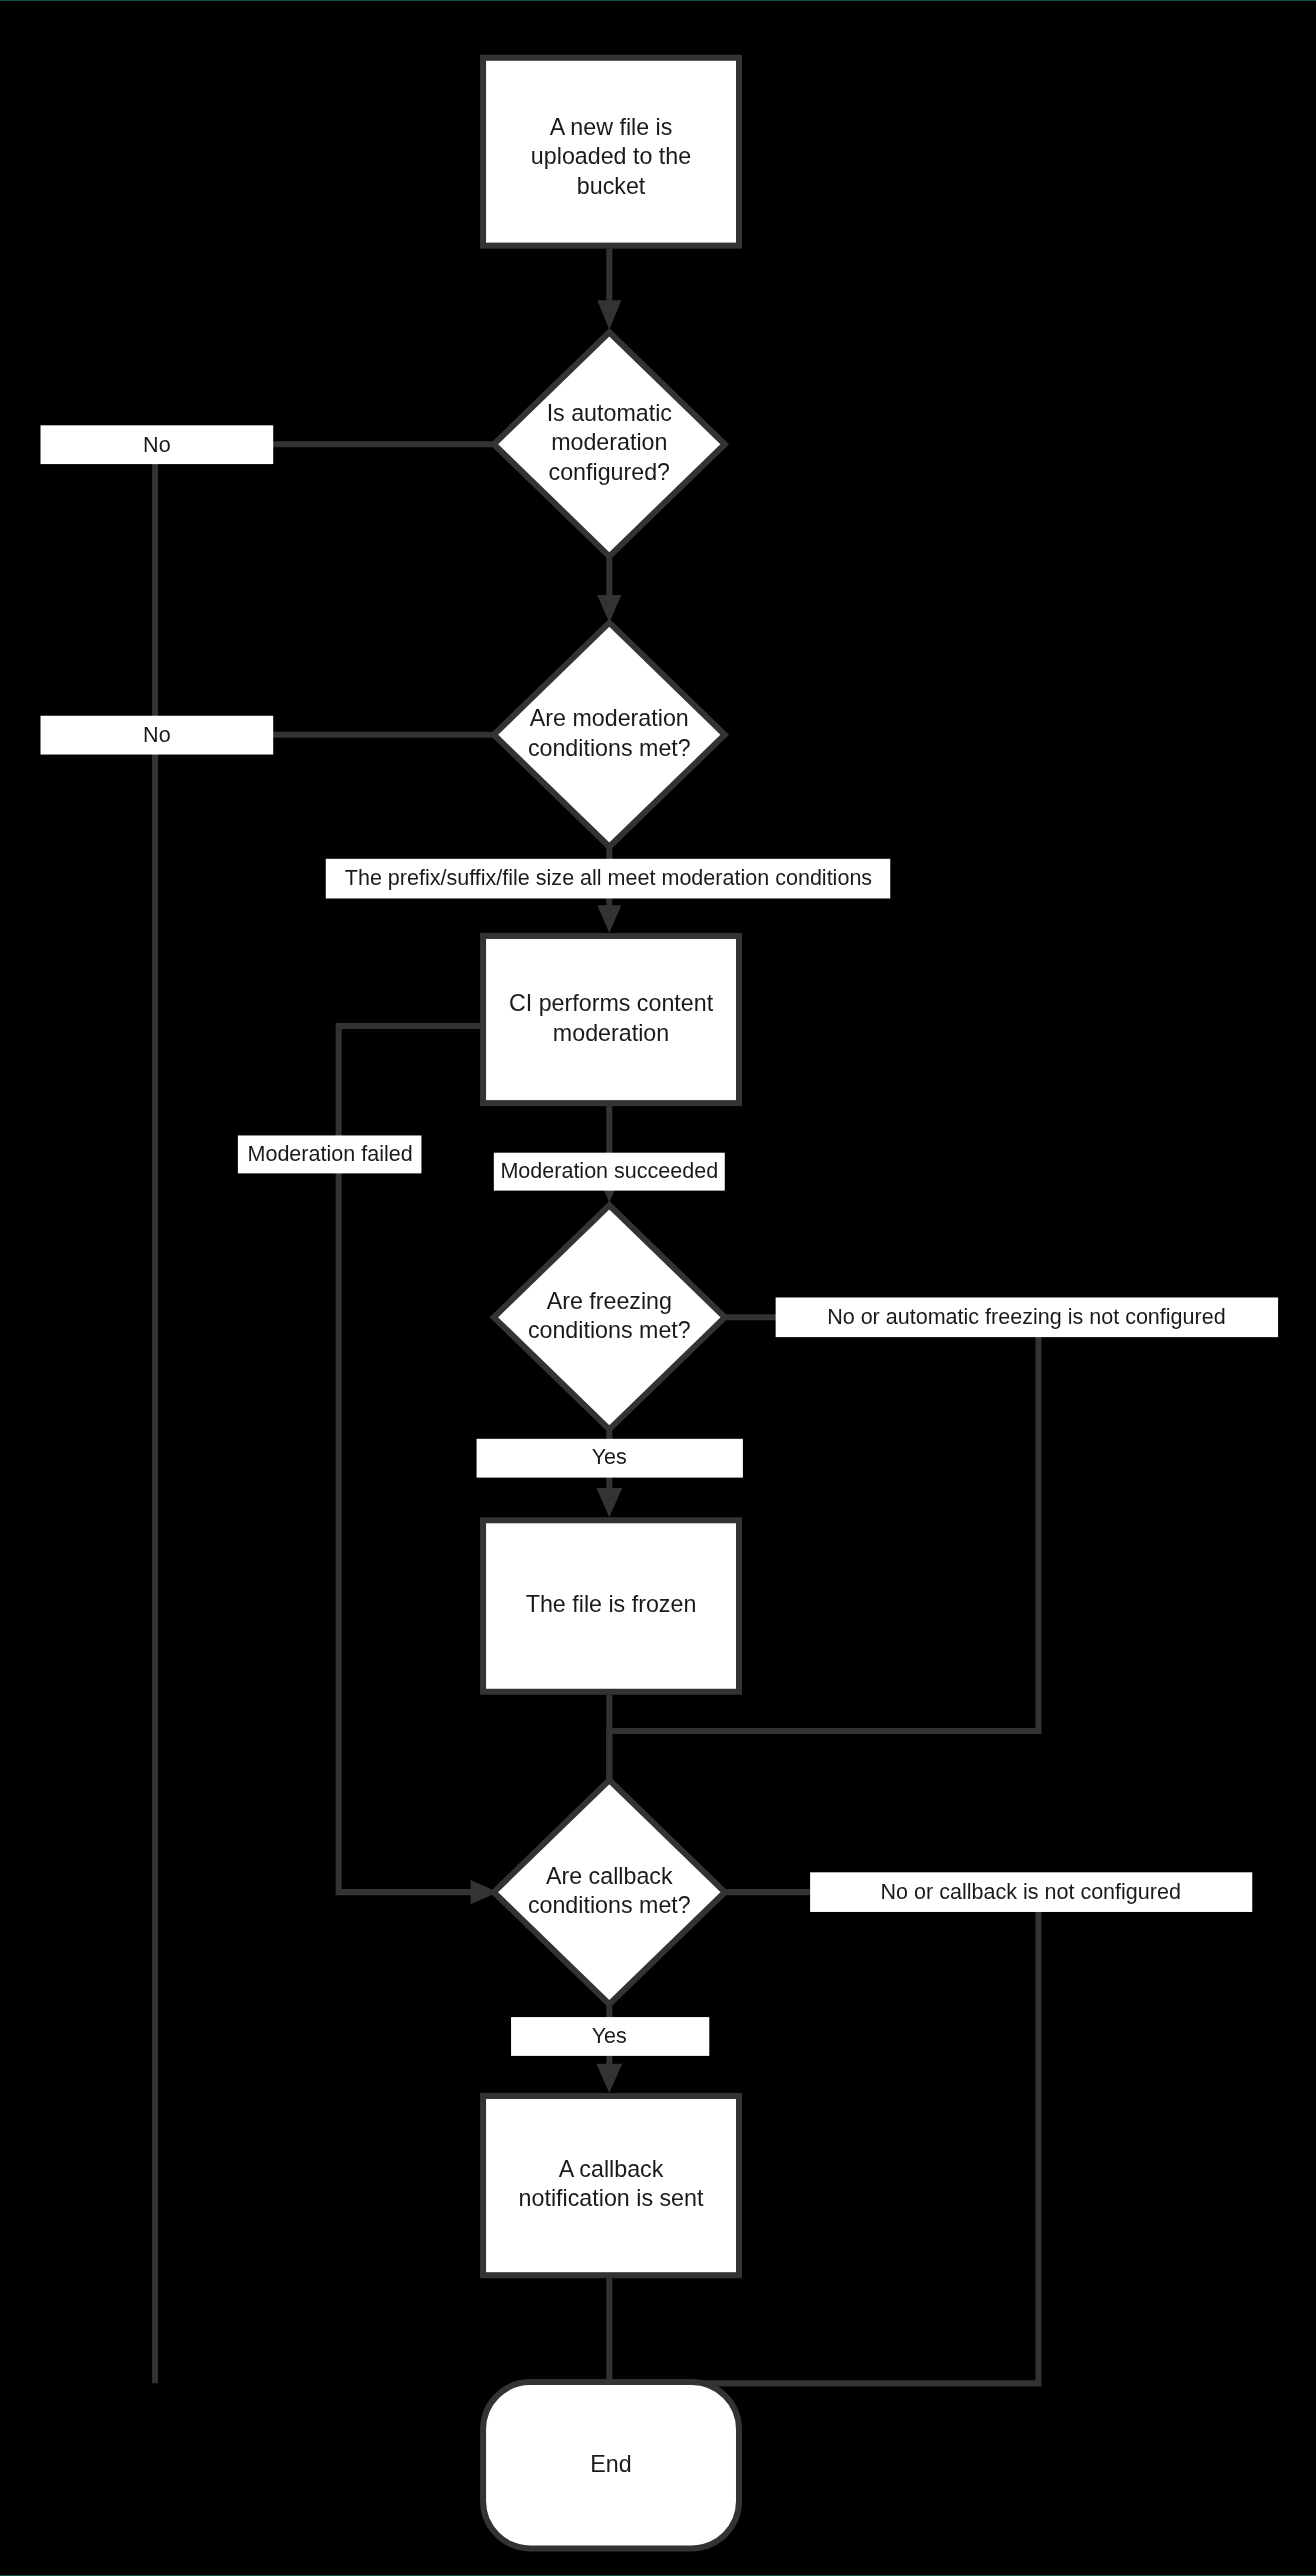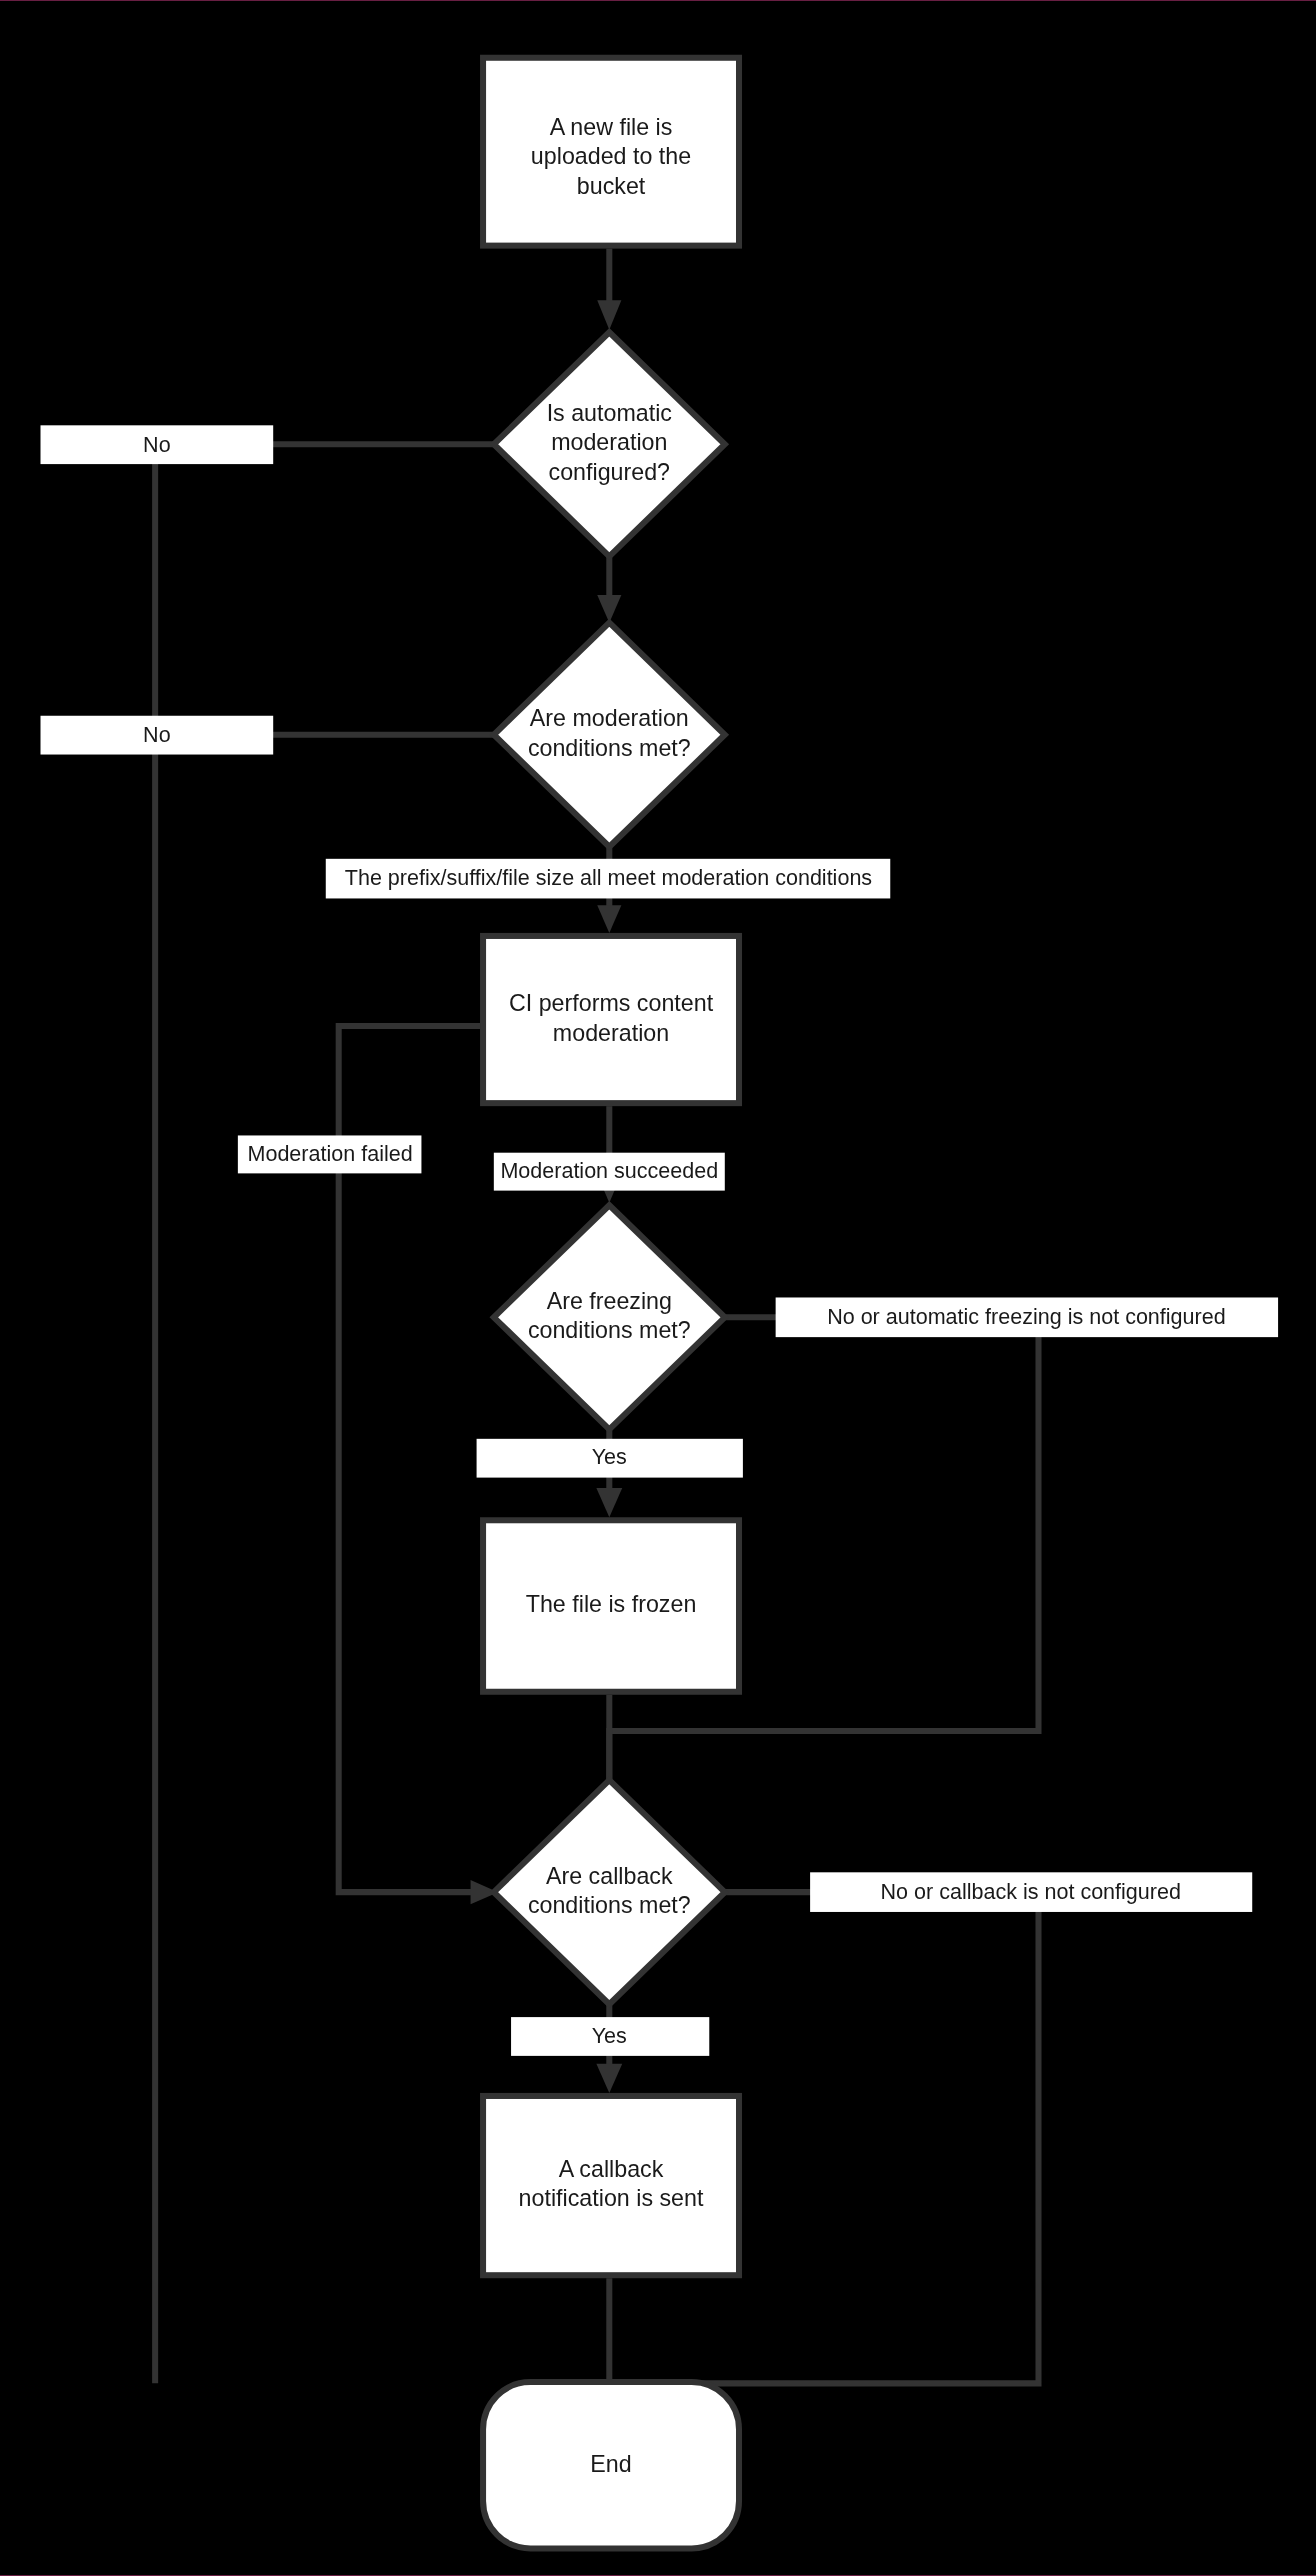--- a/index.html
+++ b/index.html
@@ -11,21 +11,21 @@
   body {
     width: 1316px;
     height: 2576px;
     overflow: hidden;
     font-family: "Liberation Sans", sans-serif;
   }
   #flow-root {
     position: relative;
     width: 1316px;
     height: 2576px;
-    background: #ec4899;
+    background: #14b8a6;
   }
   svg#flow-svg {
     display: block;
     width: 1316px;
     height: 2576px;
   }
   .node-shape {
     fill: #ffffff;
     stroke: #333333;
     stroke-width: 7;

